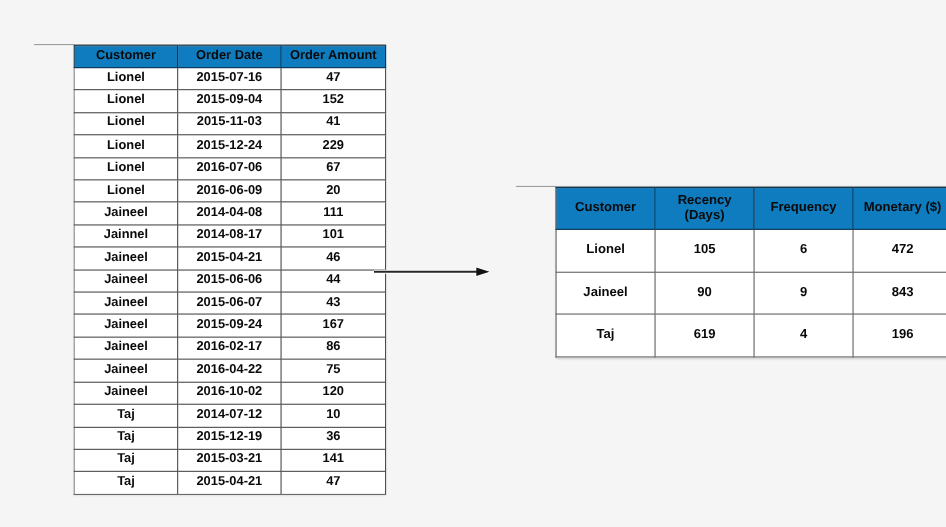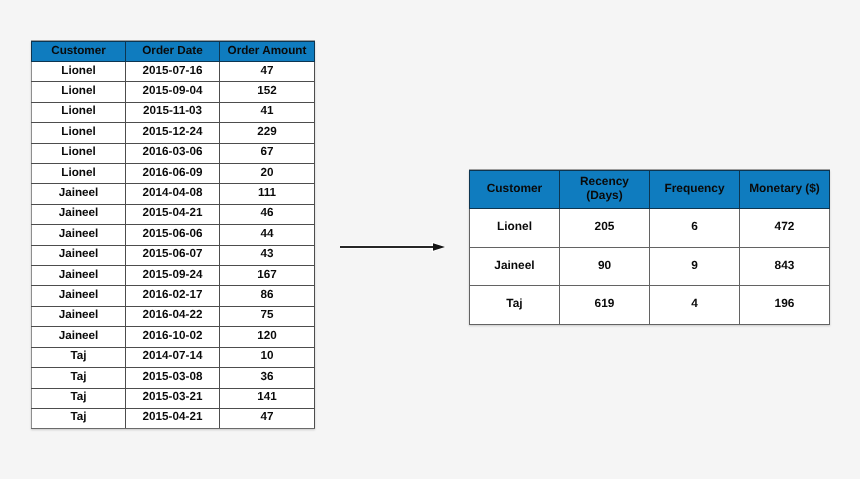--- a/index.html
+++ b/index.html
@@ -9,21 +9,21 @@
     background:#f5f5f5;
     font-family:"Liberation Sans",sans-serif;
     overflow:hidden;
     position:relative;
     -webkit-font-smoothing:antialiased;
     text-rendering:geometricPrecision;
   }
   .canvas{position:absolute;inset:0;transform:translateZ(0);backface-visibility:hidden;}
 
   
-  table{border-collapse:collapse;table-layout:fixed;}
+  table{border-collapse:collapse;table-layout:fixed;margin-left:36px;}
   th,td{
     padding:0;
     text-align:center;
     vertical-align:middle;
     font-weight:bold;
     color:#0a0a0a;
     border:1px solid #4d4d4d;
     background:#ffffff;
   }
   th{background:#0f7cbf;border-color:#0d3550;}
@@ -102,34 +102,39 @@
             <td><span class="cv">2015-11-03</span></td>
             <td><span class="cv">41</span></td>
           </tr>
           <tr>
             <td><span class="cv">Lionel</span></td>
             <td><span class="cv">2015-12-24</span></td>
             <td><span class="cv">229</span></td>
           </tr>
           <tr>
             <td><span class="cv">Lionel</span></td>
-            <td><span class="cv">2016-03-06</span></td>
+            <td><span class="cv">2016-07-06</span></td>
             <td><span class="cv">67</span></td>
           </tr>
           <tr>
             <td><span class="cv">Lionel</span></td>
             <td><span class="cv">2016-06-09</span></td>
             <td><span class="cv">20</span></td>
           </tr>
           <tr>
             <td><span class="cv">Jaineel</span></td>
             <td><span class="cv">2014-04-08</span></td>
             <td><span class="cv">111</span></td>
           </tr>
           <tr>
+            <td><span class="cv">Jainnel</span></td>
+            <td><span class="cv">2014-08-17</span></td>
+            <td><span class="cv">101</span></td>
+          </tr>
+          <tr>
             <td><span class="cv">Jaineel</span></td>
             <td><span class="cv">2015-04-21</span></td>
             <td><span class="cv">46</span></td>
           </tr>
           <tr>
             <td><span class="cv">Jaineel</span></td>
             <td><span class="cv">2015-06-06</span></td>
             <td><span class="cv">44</span></td>
           </tr>
           <tr>
@@ -152,26 +157,26 @@
             <td><span class="cv">2016-04-22</span></td>
             <td><span class="cv">75</span></td>
           </tr>
           <tr>
             <td><span class="cv">Jaineel</span></td>
             <td><span class="cv">2016-10-02</span></td>
             <td><span class="cv">120</span></td>
           </tr>
           <tr>
             <td><span class="cv">Taj</span></td>
-            <td><span class="cv">2014-07-14</span></td>
+            <td><span class="cv">2014-07-12</span></td>
             <td><span class="cv">10</span></td>
           </tr>
           <tr>
             <td><span class="cv">Taj</span></td>
-            <td><span class="cv">2015-03-08</span></td>
+            <td><span class="cv">2015-12-19</span></td>
             <td><span class="cv">36</span></td>
           </tr>
           <tr>
             <td><span class="cv">Taj</span></td>
             <td><span class="cv">2015-03-21</span></td>
             <td><span class="cv">141</span></td>
           </tr>
           <tr>
             <td><span class="cv">Taj</span></td>
             <td><span class="cv">2015-04-21</span></td>
@@ -200,21 +205,21 @@
           <tr>
             <th><span class="cv">Customer</span></th>
             <th><span class="cv">Recency<br>(Days)</span></th>
             <th><span class="cv">Frequency</span></th>
             <th><span class="cv">Monetary ($)</span></th>
           </tr>
         </thead>
       <tbody>
           <tr>
             <td><span class="cv">Lionel</span></td>
-            <td><span class="cv">205</span></td>
+            <td><span class="cv">105</span></td>
             <td><span class="cv">6</span></td>
             <td><span class="cv">472</span></td>
           </tr>
           <tr>
             <td><span class="cv">Jaineel</span></td>
             <td><span class="cv">90</span></td>
             <td><span class="cv">9</span></td>
             <td><span class="cv">843</span></td>
           </tr>
           <tr>

